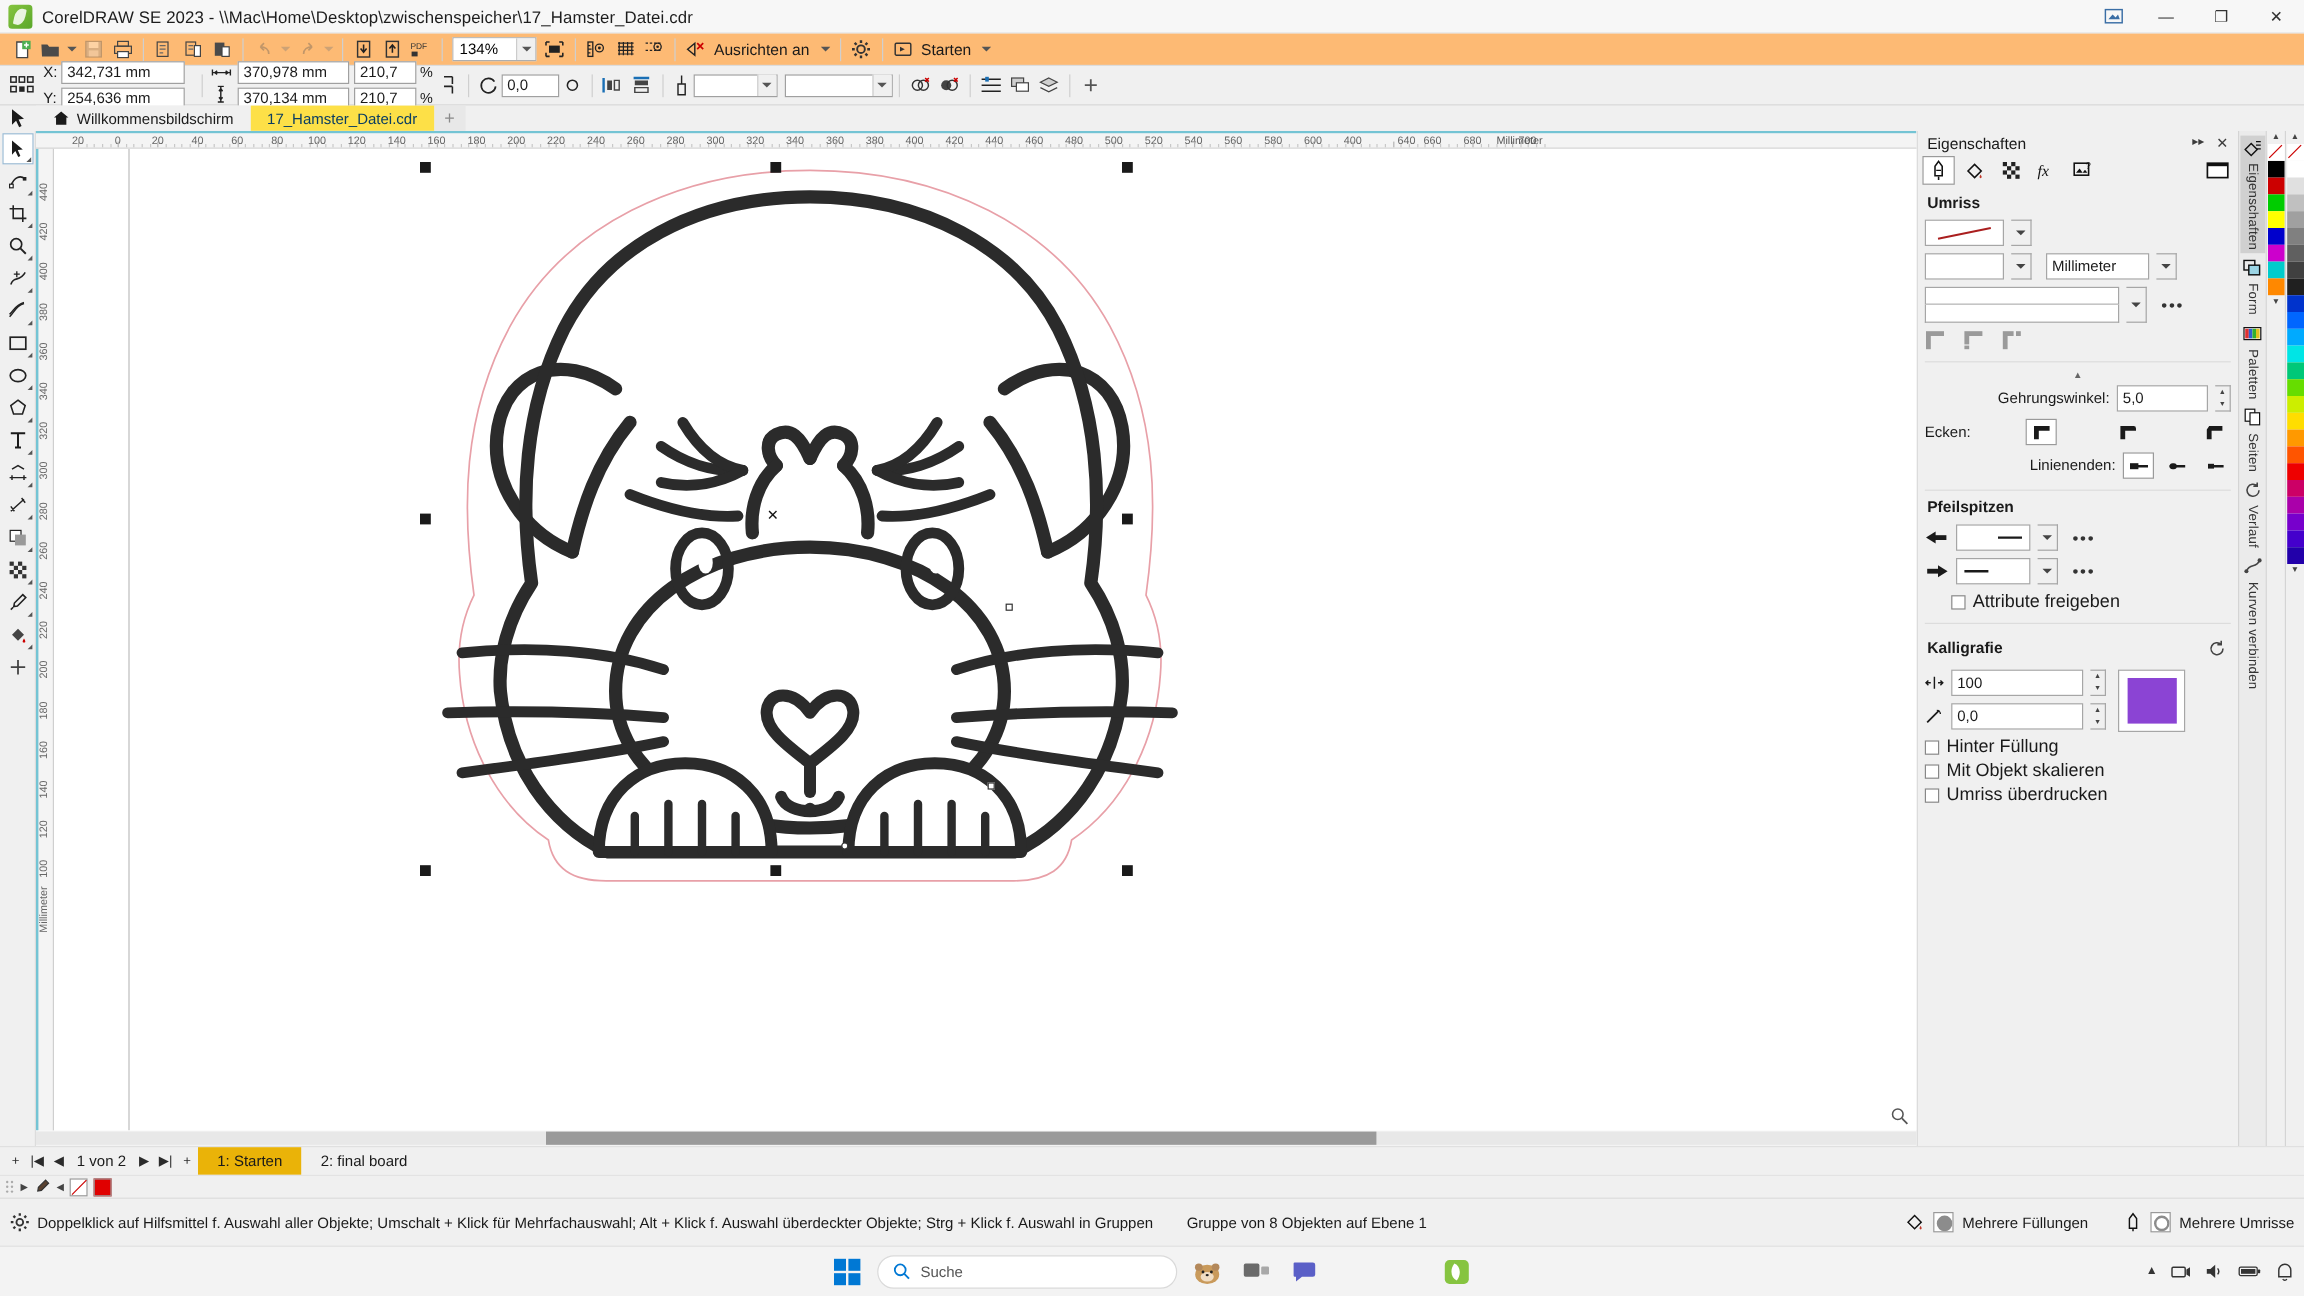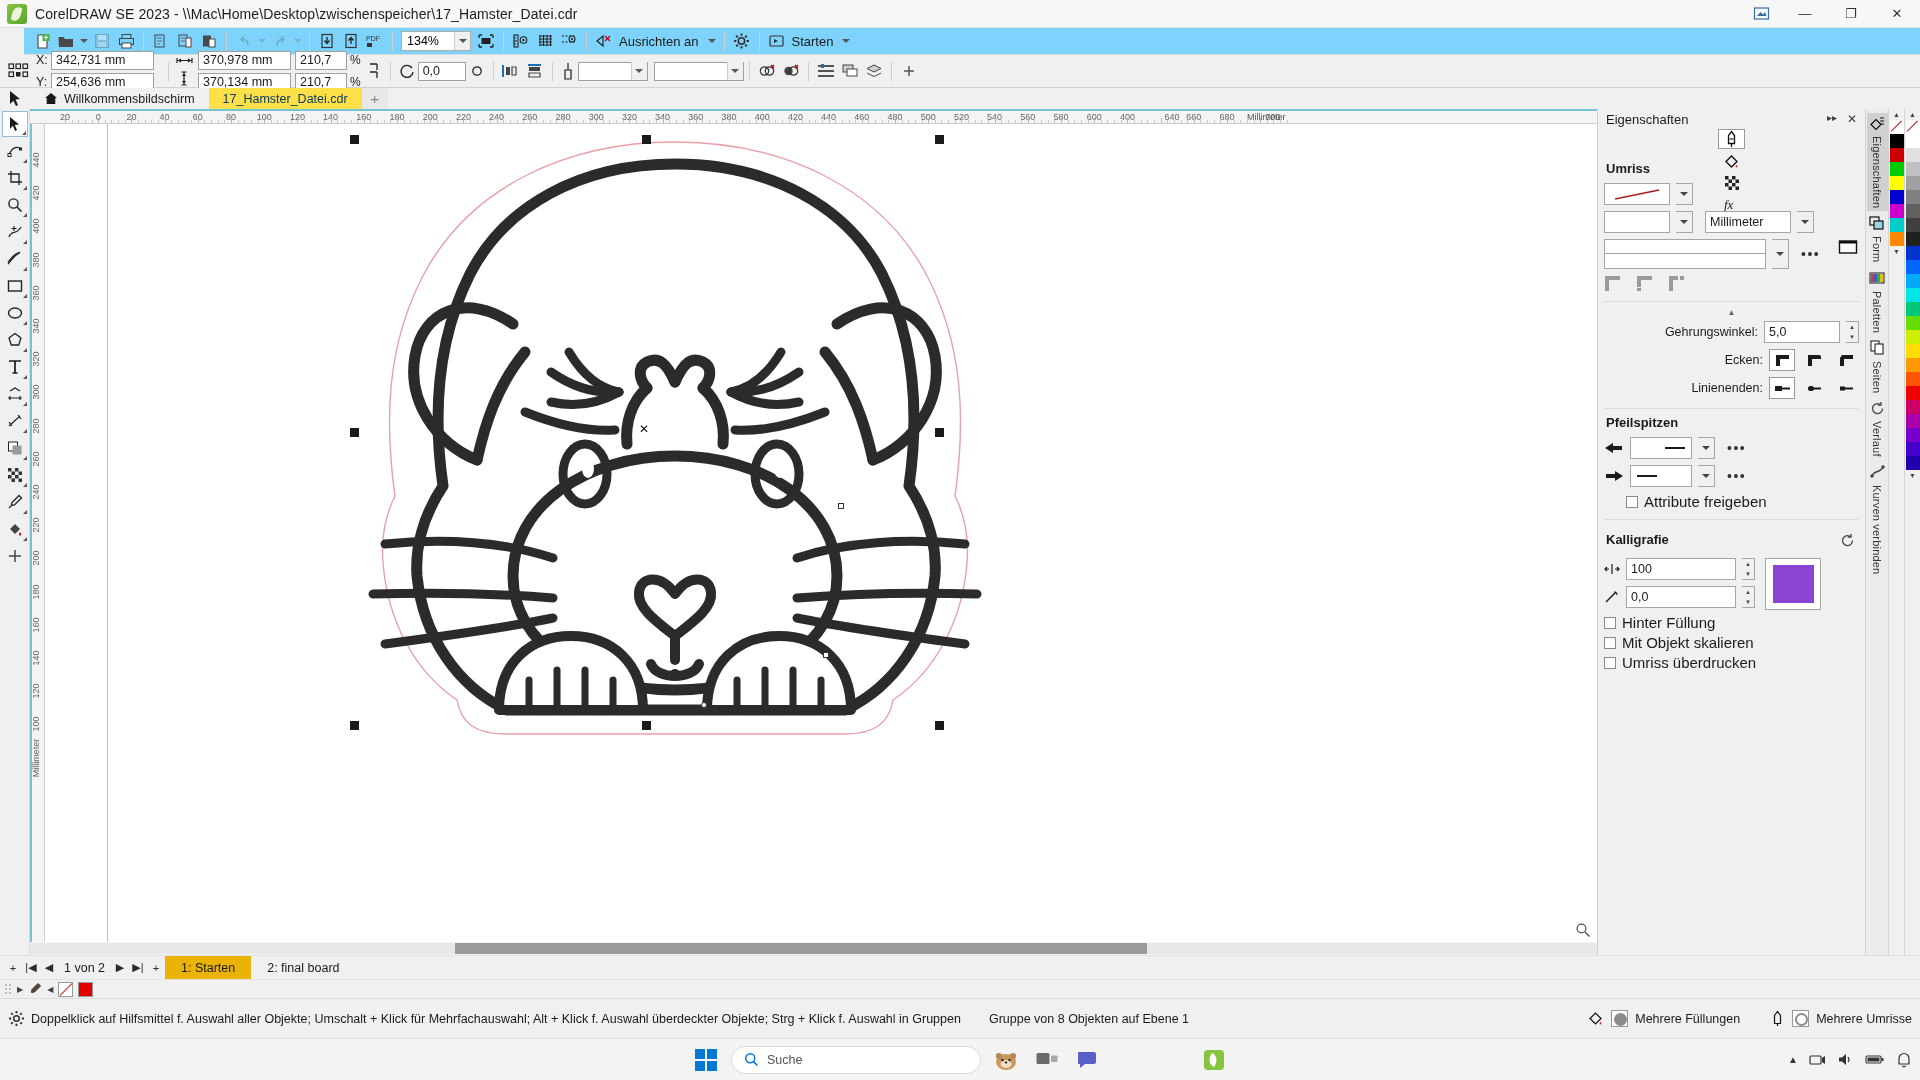--- a/index.html
+++ b/index.html
@@ -21,21 +21,21 @@
   .title-text { font-size:14px; color:#1d1d1d; letter-spacing:.1px; }
   .titlebar-right { margin-left:auto; display:flex; align-items:center; height:100%; }
   .tb-icon { width:22px;height:22px;margin-right:10px;display:flex;align-items:center;justify-content:center;}
   .win-btn { width:46px;height:28px;display:flex;align-items:center;justify-content:center;font-size:13px;color:#333;}
 
   
   .menubar { height:23px; background:#f0f0f0; display:flex; align-items:center; padding-left:10px; flex:none; }
   .menu-item { padding:3px 11px; font-size:13.5px; color:#1a1a1a; cursor:default; }
 
   
-  .toolbar { height:27px; background:#7dd3fc; display:flex; align-items:center; padding-left:6px; border-bottom:1px solid #dcdcdc; flex:none;margin-left:24px; }
+  .toolbar { height:27px; background:#fdba74; display:flex; align-items:center; padding-left:6px; border-bottom:1px solid #dcdcdc; flex:none; }
   .tb-sep { width:1px;height:19px;background:#cfcfcf;margin:0 5px; flex:none;}
   .tbtn { width:24px;height:23px;display:flex;align-items:center;justify-content:center; color:#3c3c3c; flex:none;}
   .tbtn.dis { opacity:.35; }
   .zoom-combo { display:flex; align-items:center; height:20px; border:1px solid #aeaeae; background:#fff; margin:0 3px; }
   .zoom-combo input { border:0; outline:0; width:52px; height:18px; font-size:12.5px; padding-left:5px; font-family:"Liberation Sans",sans-serif; }
   .combo-arrow { width:16px;height:18px;background:#f0f0f0;border-left:1px solid #ccc;display:flex;align-items:center;justify-content:center;font-size:7px;color:#555;}
   .align-label { font-size:13px; padding:0 6px 0 3px; }
 
   
   .propbar { height:33px; background:#f0f0f0; display:flex; align-items:center; padding-left:6px; border-bottom:1px solid #d2d2d2; flex:none; }
@@ -76,21 +76,21 @@
   .page-sheet { position:absolute; left:62px; top:0; right:0px; bottom:0; background:#fff; border-left:1px solid #bdbdbd;}
   .drawing { position:absolute; left:0; top:0; }
   .sel-handle { position:absolute; width:9px;height:9px;background:#1a1a1a; }
   .sel-center { position:absolute; color:#111; font-size:12px; }
   .sm-handle{position:absolute;width:6px;height:6px;border:1px solid #333;background:#fff;}
 
   
   .docker { width:268px; background:#f0f0f0; border-left:1px solid #d0d0d0; display:flex; flex-direction:column; flex:none;}
   .docker-head { height:20px; display:flex; align-items:center; padding:0 4px 0 8px; font-size:13px; }
   .docker-head .sp { margin-left:auto; display:flex; gap:10px; padding-right:4px; color:#3c3c3c; }
-  .dk-tabrow { height:26px; display:flex; align-items:center; padding:0 4px; gap:3px;flex-direction:column; }
+  .dk-tabrow { height:26px; display:flex; align-items:center; padding:0 4px; gap:3px; }
   .dk-tab { width:27px;height:24px;display:flex;align-items:center;justify-content:center;border:1px solid transparent;}
   .dk-tab.sel { background:#fff; border:1px solid #9a9a9a; }
   .dk-body { flex:1; overflow:hidden; padding:0 6px; }
   .dk-section-title { font-weight:bold; font-size:13px; margin:6px 0 7px 2px; }
   .dk-sep { height:1px; background:#dcdcdc; margin:9px 0 6px; }
   .ctl { height:22px; border:1px solid #a6a6a6; background:#fff; display:flex; align-items:center; font-size:12.5px; padding:0 4px;}
   .ctl-arrow { width:17px; height:20px; background:#f0f0f0; border-left:1px solid #c2c2c2; display:flex; align-items:center; justify-content:center; font-size:7px; color:#444;}
   .row { display:flex; align-items:center; gap:6px; margin-bottom:6px; }
   .lblr { font-size:12.5px; text-align:right; }
   .spin { width:13px;height:22px;border:1px solid #a6a6a6;border-left:0;background:#f0f0f0;display:flex;flex-direction:column;}
@@ -1127,21 +1127,21 @@
 
         <div class="row" style="justify-content:flex-end">
           <span class="lblr">Gehrungswinkel:</span>
           <div class="ctl" style="width:76px">5,0</div>
           <div class="spin">
               <div>▲</div>
               <div>▼</div>
             </div>
         </div>
 
-        <div class="row" style="justify-content:flex-end">
+        <div class="row" style="justify-content:space-between">
           <span class="lblr">Ecken:</span>
           <div class="opt-btn sel">
             <svg width="17" height="15" viewBox="0 0 17 15">
                 <path d="M2 2h13v4H6v7H2z" fill="#1a1a1a"></path>
               </svg>
           </div>
           <div class="opt-btn">
             <svg width="17" height="15" viewBox="0 0 17 15">
                 <path d="M2 2h11a2 2 0 0 1 2 2v2H6v7H2z" fill="#1a1a1a"></path>
               </svg>

